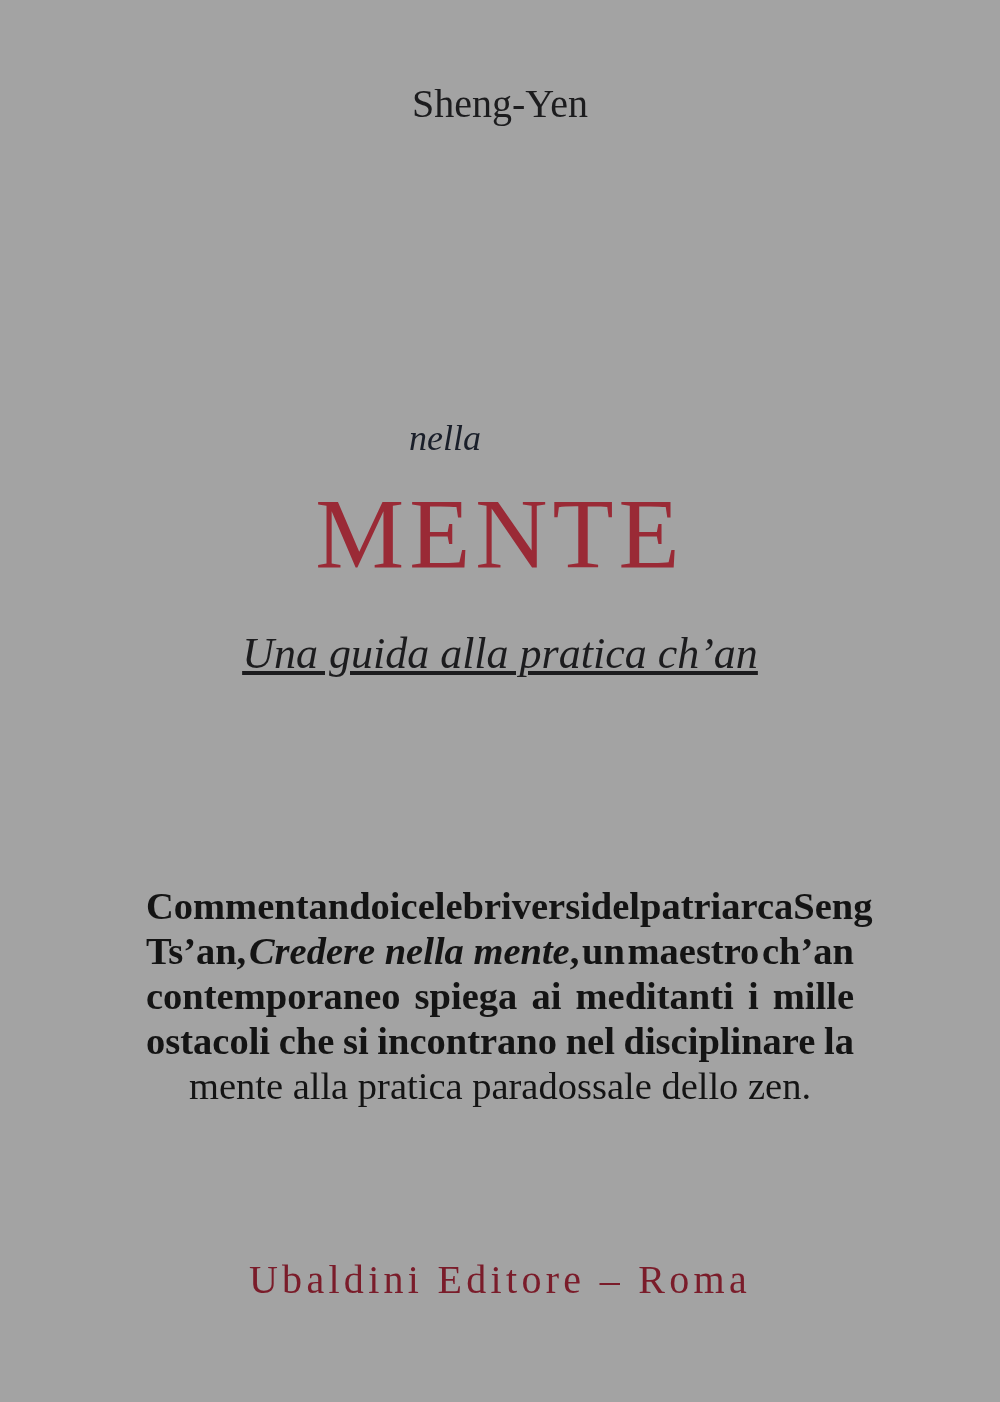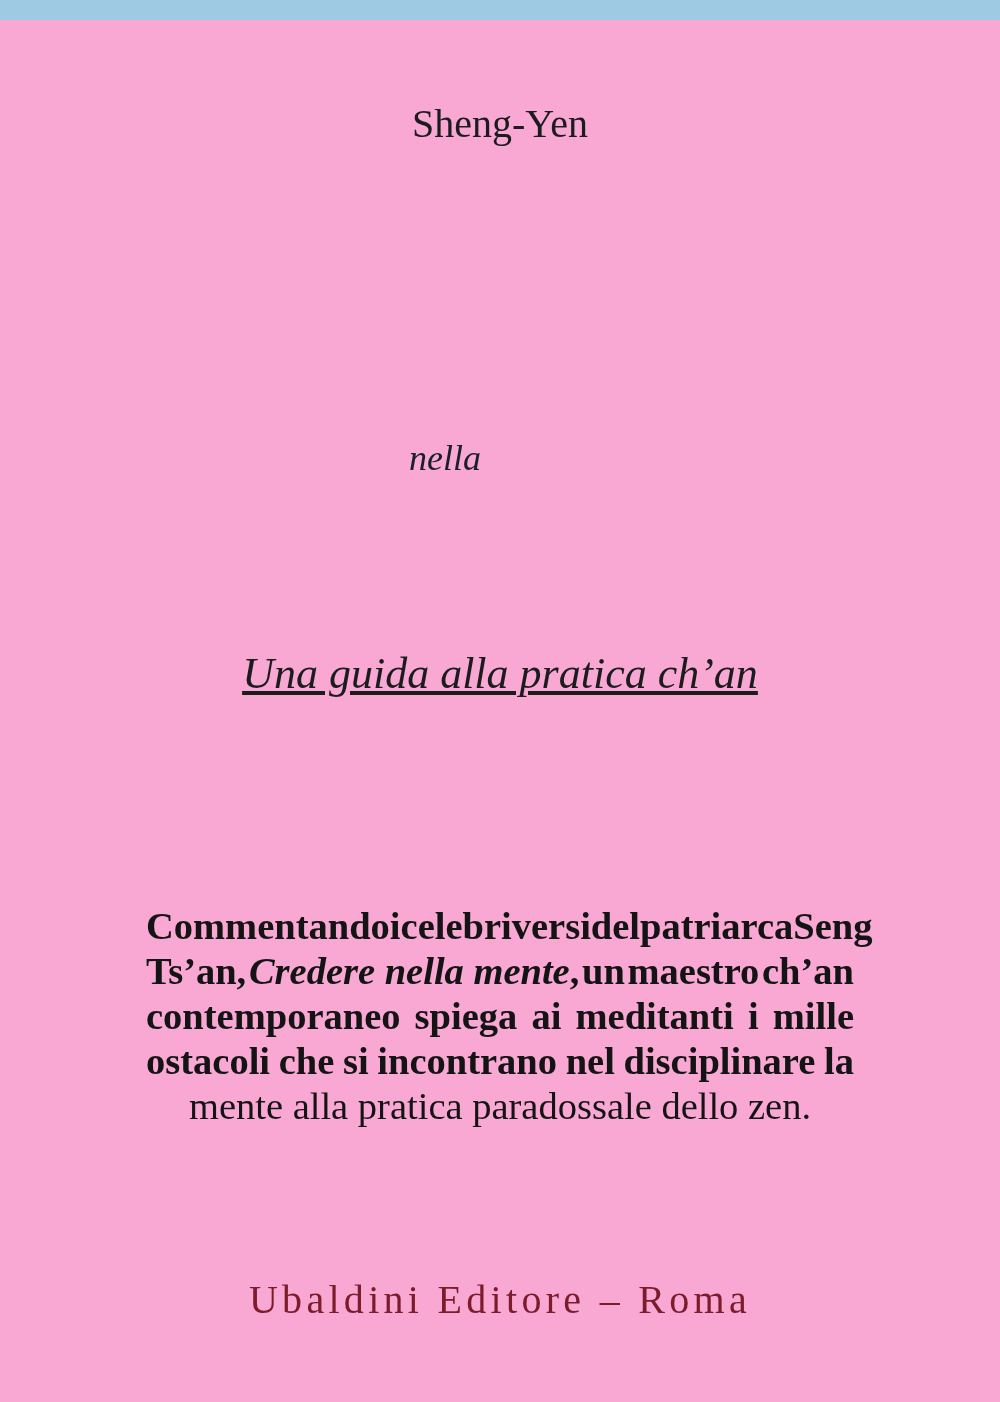--- a/index.html
+++ b/index.html
@@ -10,22 +10,21 @@
       width: 1000px;
       height: 1402px;
       background: #9ecbe3;
       position: relative;
       overflow: hidden;
       font-family: "Liberation Serif", "DejaVu Serif", serif;
     }
     .cover {
       position: absolute;
       inset: 0;
-      background: #f9a8d4;
-      margin-top: 20px;
+      background: #a3a3a3;
     }
     .author {
       position: absolute;
       left: 0;
       width: 1000px;
       top: 78px;
       text-align: center;
       font-size: 40px;
       color: #1c1c1e;
       letter-spacing: 0px;
@@ -109,20 +108,21 @@
     .justify-row span { white-space: pre; }
   </style>
 </head>
 <body>
 
 <div class="cover">
 
   <div class="author">Sheng-Yen</div>
 
   <div class="title-nella">nella</div>
+  <div class="title-line title-mente">MENTE</div>
 
   <div class="subtitle">Una guida alla pratica ch’an</div>
 
   <div class="blurb">
     <div class="justify-row">
       <span>Commentando</span>
       <span>i</span>
       <span>celebri</span>
       <span>versi</span>
       <span>del</span>

